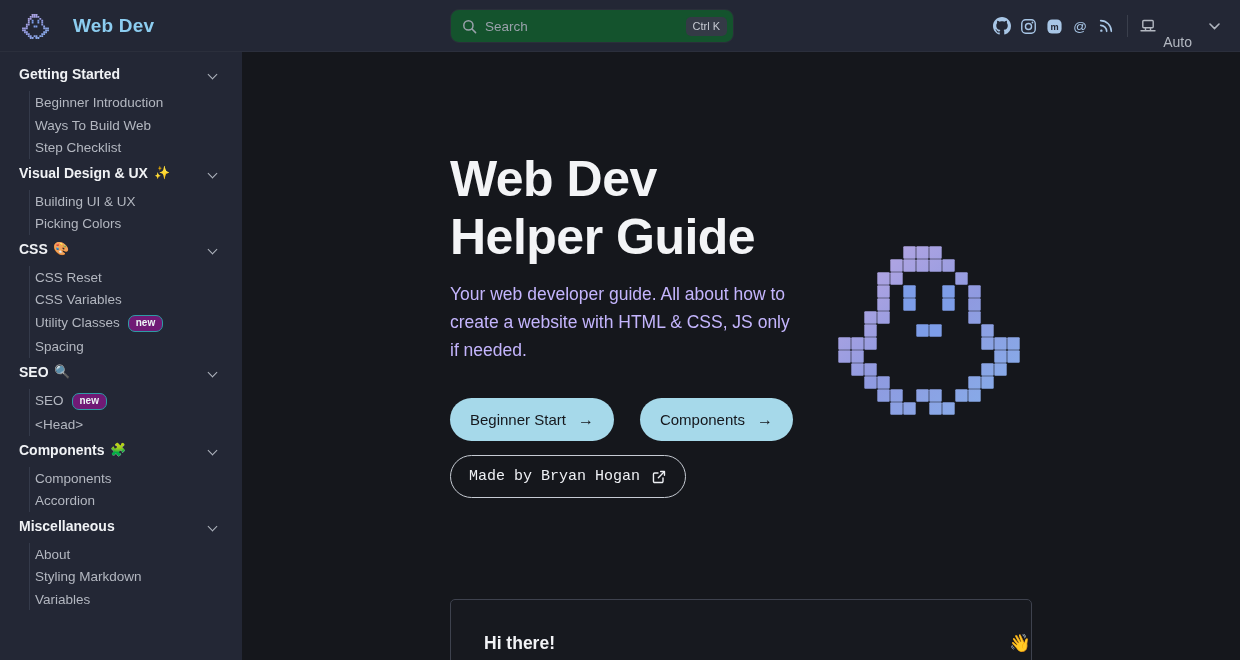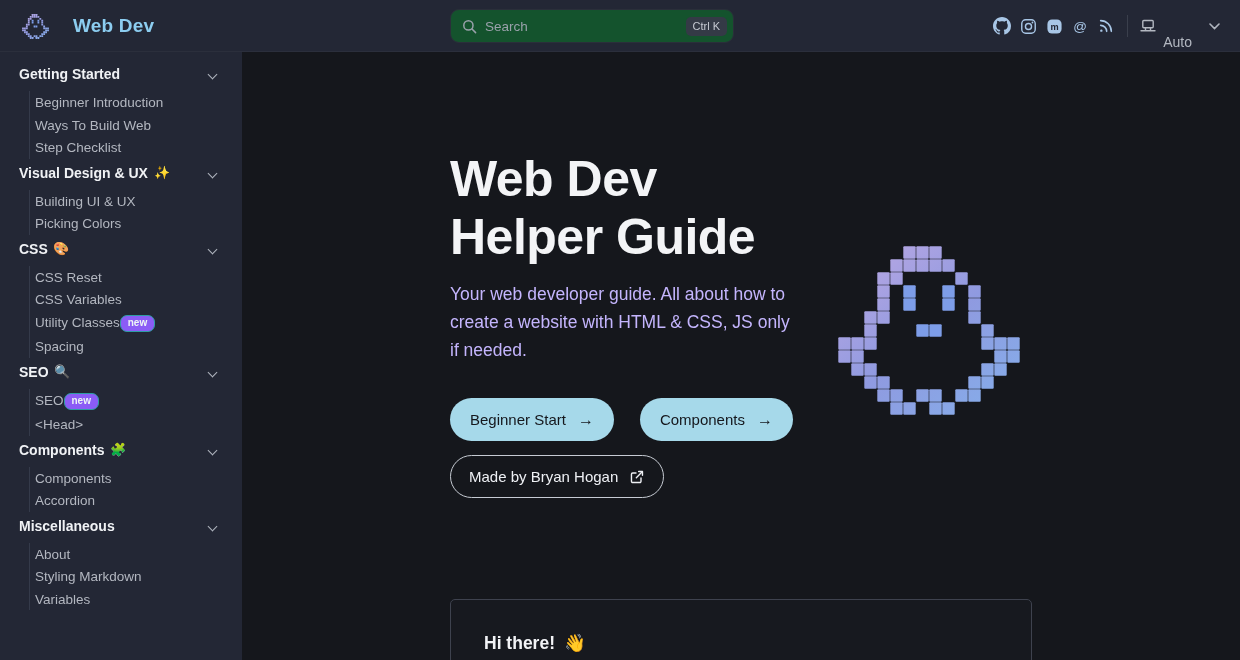--- a/index.html
+++ b/index.html
@@ -46,22 +46,22 @@
     position:absolute; right:26px; top:5px; width:7px; height:7px;
     border-right:1.6px solid #b0b5bf; border-bottom:1.6px solid #b0b5bf;
     transform:rotate(45deg);
   }
   .items { margin:3px 0 0 10px; border-left:1px solid #343a4a; }
   .item {
     padding:4px 0 3.5px 5px; font-size:13.5px; line-height:15px;
     color:#b3b7c0; cursor:pointer; white-space:nowrap;
   }
   .badge {
-    display:inline-block; font-size:10px; font-weight:bold;
-    color:#edf6f6; background:#8b5cf6; border:1px solid #2e9ca4;
+    display:inline-block; margin-left:8px; font-size:10px; font-weight:bold;
+    color:#edf6f6; background:#701a75; border:1px solid #2e9ca4;
     border-radius:7px; padding:2px 7px 3px; line-height:1; vertical-align:1px;
   }
   
   .main { position:absolute; left:242px; top:52px; right:0; bottom:0; background:#15171c; overflow:hidden; }
   .hero-title {
     position:absolute; left:208px; top:98px;
     font-size:50px; font-weight:bold; color:#f3f4f6; line-height:58px; letter-spacing:-0.5px;
   }
   .hero-sub {
     position:absolute; left:208px; top:228px; width:352px;
@@ -71,28 +71,28 @@
   .btn {
     display:inline-flex; align-items:center; gap:12px; white-space:nowrap;
     background:#a6d9ea; color:#15171c; border:none; border-radius:999px;
     padding:13px 20px; font-size:15px; font-family:inherit; cursor:pointer;
   }
   .btn .arrow { font-size:16px; line-height:1; }
   .btn-outline-row { position:absolute; left:208px; top:403px; }
   .btn-ghost {
     display:inline-flex; align-items:center; gap:11px; white-space:nowrap;
     background:transparent; color:#eef0f4; border:1px solid #c6cbd3; border-radius:999px;
-    padding:12px 18px; font-size:15px; font-family:Liberation Sans, sans-serif; cursor:pointer;
+    padding:12px 18px; font-size:15px; font-family:Liberation Mono, monospace; cursor:pointer;
   }
   .ghost-hero { position:absolute; left:596px; top:194px; }
   .intro-card {
     position:absolute; left:208px; top:547px; width:582px; height:220px;
     background:#17191f; border:1px solid #3e424e; border-radius:5px;
   }
-  .card-heading { margin:33px 0 0 33px; font-size:17.5px; font-weight:bold; color:#f2f3f6; display:flex; align-items:center; gap:9px; }
+  .card-heading { margin:33px 0 0 33px; font-size:17.5px; font-weight:bold; color:#f2f3f6; display:flex; align-items:center; gap:9px;justify-content:space-between; }
   svg { display:block; }
 </style>
 </head>
 <body>
 
 <svg width="0" height="0" style="position:absolute" aria-hidden="true">
   <defs>
     <linearGradient id="ghostGrad" gradientUnits="userSpaceOnUse" x1="25" y1="0" x2="165" y2="169">
       <stop offset="0" stop-color="#b9a7e3"></stop>
       <stop offset="0.5" stop-color="#8f9ae0"></stop>

